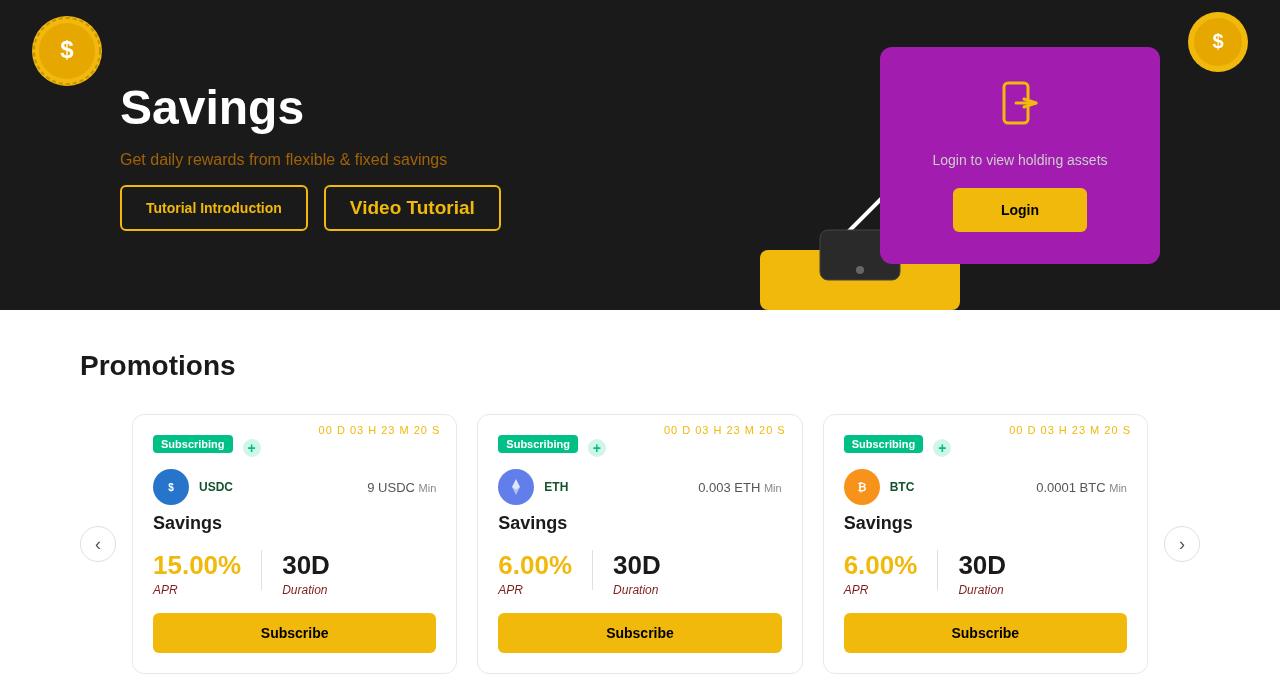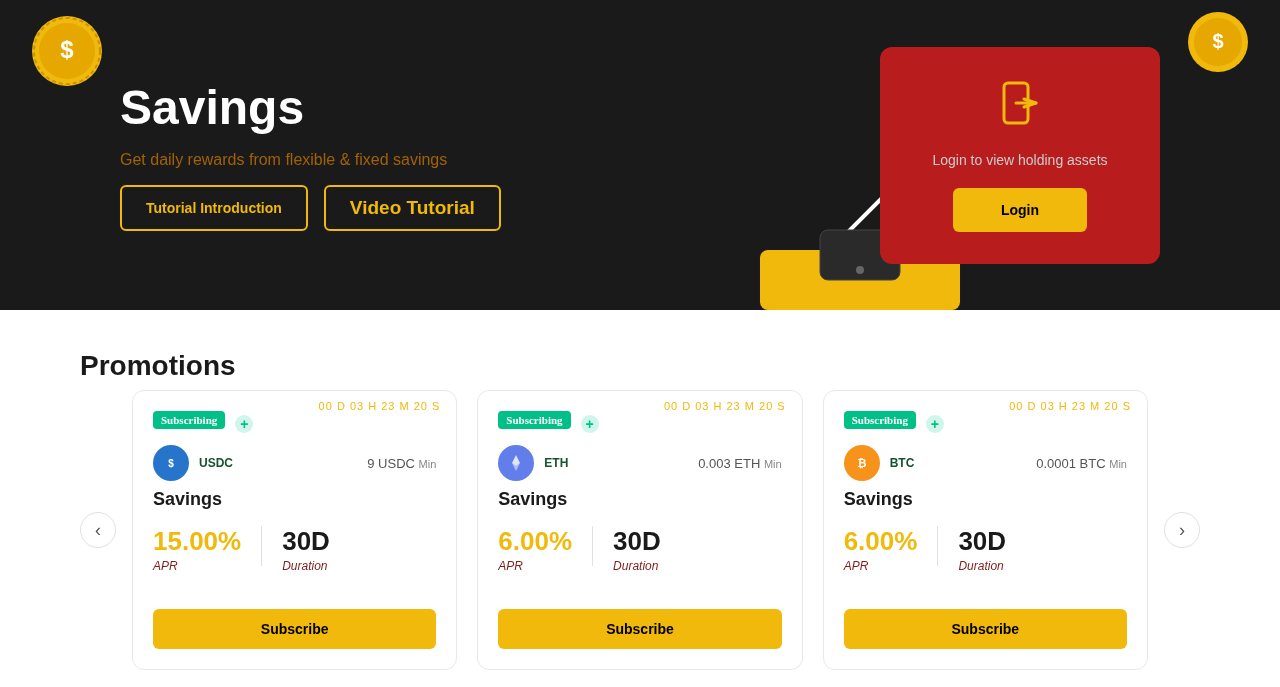--- a/index.html
+++ b/index.html
@@ -70,21 +70,21 @@
     }
     .coin-mid {
       position: absolute;
       right: 380px;
       bottom: 10px;
       width: 65px;
       height: 65px;
     }
     
     .login-card {
-      background: #b91c1c;
+      background: #a21caf;
       border-radius: 12px;
       width: 280px;
       padding: 32px 24px;
       text-align: center;
       z-index: 2;
       margin-left: 40px;
     }
     .login-icon {
       font-size: 40px;
       color: #f0b90b;
@@ -117,21 +117,21 @@
 
     
     .promotions {
       padding: 40px 80px 60px;
       background: #fff;
     }
     .promotions-title {
       font-size: 28px;
       font-weight: 700;
       color: #1a1a1a;
-      margin-bottom: 8px;
+      margin-bottom: 32px;
     }
     .carousel-wrapper {
       position: relative;
       display: flex;
       align-items: center;
     }
     .carousel-btn {
       background: #fff;
       border: 1px solid #e0e0e0;
       border-radius: 50%;
@@ -165,21 +165,20 @@
       display: inline-flex;
       align-items: center;
       gap: 4px;
       background: #00c087;
       color: #fff;
       font-size: 11px;
       font-weight: 600;
       padding: 3px 8px;
       border-radius: 4px;
       margin-bottom: 8px;
-      font-family: Liberation Serif, serif;
     }
     .badge-plus {
       font-size: 14px;
       color: #00c087;
       margin-left: 4px;
       background: #d0f5ea;
       border-radius: 50%;
       width: 18px;
       height: 18px;
       display: inline-flex;
@@ -229,21 +228,21 @@
     }
     .savings-label {
       font-size: 18px;
       font-weight: 600;
       color: #1a1a1a;
       margin-bottom: 16px;
     }
     .stats-row {
       display: flex;
       align-items: flex-start;
-      margin-bottom: 36px;
+      margin-bottom: 16px;
     }
     .stat-divider {
       width: 1px;
       height: 40px;
       background: #e0e0e0;
       margin: 0 20px;
     }
     .stat-value {
       font-size: 26px;
       font-weight: 700;

